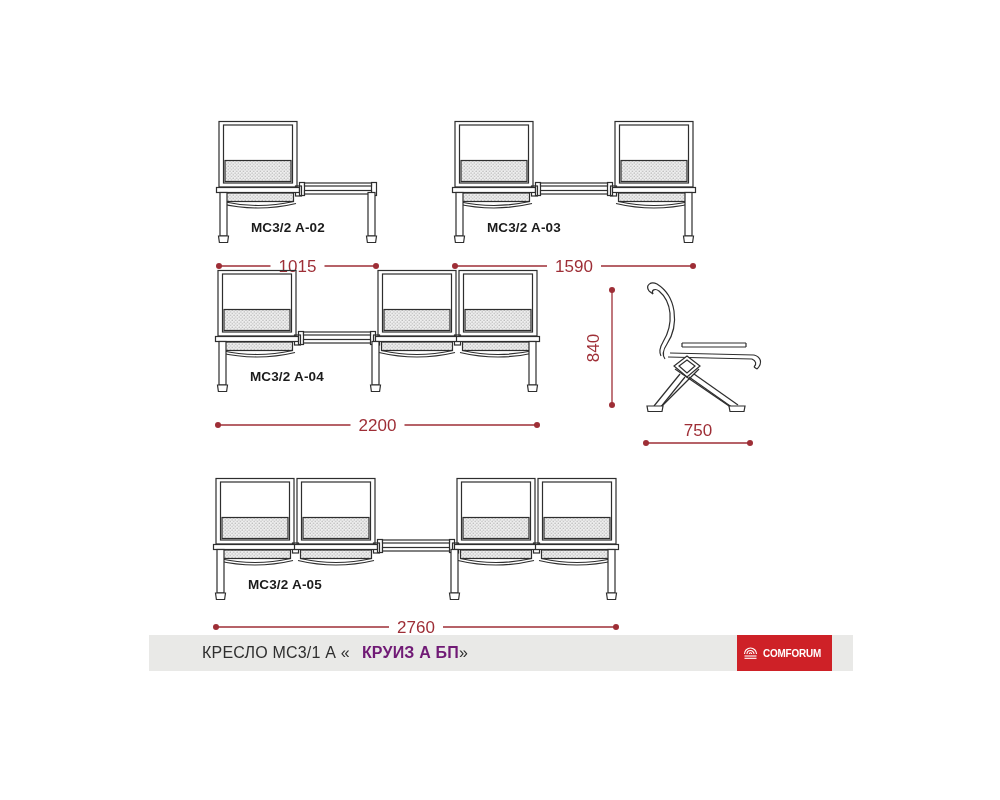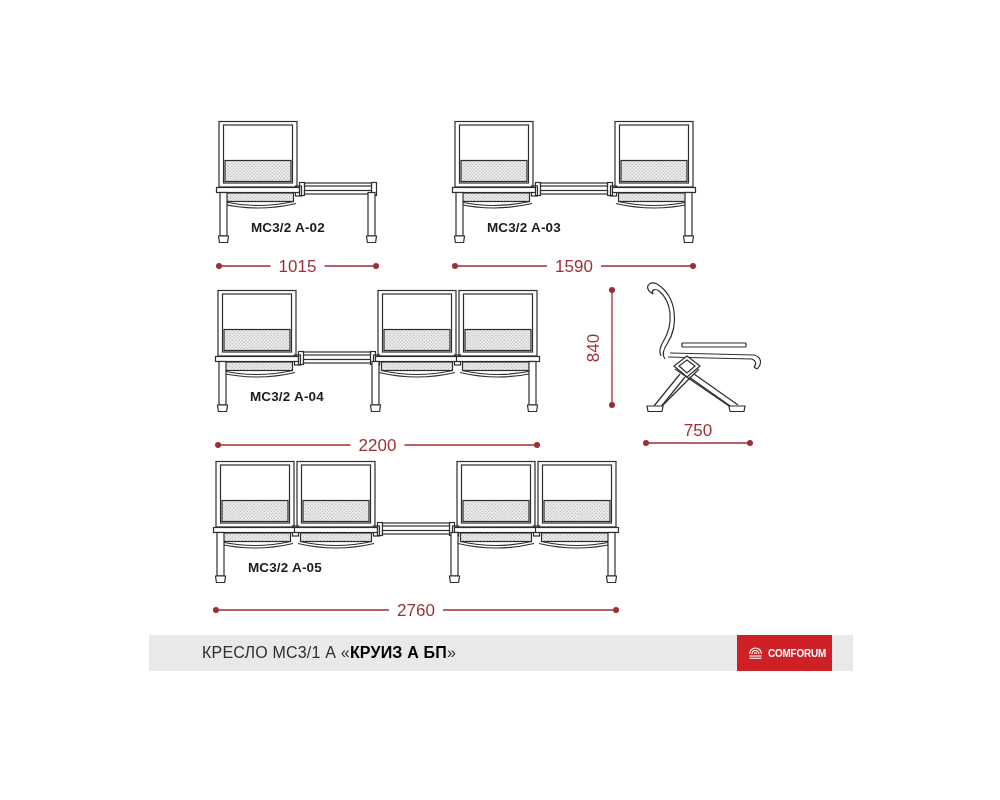--- a/index.html
+++ b/index.html
@@ -20,26 +20,26 @@
     background:#e9e9e7;
     display:flex;align-items:center;
   }
   .footer-title{
     margin-left:53px;
     font-size:16px;
     color:#2f2f2f;
     letter-spacing:.2px;
     white-space:nowrap;
   }
-  .footer-title b{font-weight:bold;color:#000000;}
+  .footer-title b{font-weight:bold;color:#701a75;margin-left:12px;}
   .logo-box{
     position:absolute;
     left:588px;top:0;width:95px;height:36px;
     background:#ce2127;
-    display:flex;align-items:center;justify-content:flex-end;gap:4px;
+    display:flex;align-items:center;justify-content:center;gap:4px;
   }
   .logo-box .logo-text{
     color:#ffffff;font-weight:bold;font-size:11px;
     letter-spacing:-0.2px;
     transform:scaleX(.9);transform-origin:left center;
     white-space:nowrap;
   }
   .logo-icon{display:block;}
   text{font-family:"Liberation Sans", sans-serif;}
   .dim-text{font-size:17px;}
@@ -143,21 +143,21 @@
             <g>
               <line x1="2" y1="145" x2="94" y2="145" stroke="#9e2e36" stroke-width="1.3"></line>
               <line x1="148" y1="145" x2="240" y2="145" stroke="#9e2e36" stroke-width="1.3"></line>
               <circle cx="2" cy="145" r="3" fill="#9e2e36"></circle>
               <circle cx="240" cy="145" r="3" fill="#9e2e36"></circle>
               <text x="121" y="151" class="dim-text" fill="#9e2e36" text-anchor="middle">1590</text>
             </g>
           </g>
         </svg>
       </div>
-      <div class="cfg-block" style="left: 216px; top: 290px;">
+      <div class="cfg-block" style="left: 216px; top: 270px;">
         <svg width="329" height="169" viewBox="0 0 329 169">
           <defs>
             <pattern id="hatch2" width="3.4" height="3.4" patternUnits="userSpaceOnUse">
               <rect x="0" y="0" width="3.4" height="3.4" fill="#efefef"></rect>
               <circle cx="1" cy="1" r="0.55" fill="#8f8f8f"></circle>
               <circle cx="2.7" cy="2.7" r="0.55" fill="#8f8f8f"></circle>
             </pattern>
           </defs>
           <g>
             <rect fill="#ffffff" stroke="#2e2e2e" stroke-width="1.2" x="78.5" y="65" width="6" height="10"></rect>
@@ -212,21 +212,21 @@
             <g>
               <line x1="2" y1="155" x2="134.5" y2="155" stroke="#9e2e36" stroke-width="1.3"></line>
               <line x1="188.5" y1="155" x2="321" y2="155" stroke="#9e2e36" stroke-width="1.3"></line>
               <circle cx="2" cy="155" r="3" fill="#9e2e36"></circle>
               <circle cx="321" cy="155" r="3" fill="#9e2e36"></circle>
               <text x="161.5" y="161" class="dim-text" fill="#9e2e36" text-anchor="middle">2200</text>
             </g>
           </g>
         </svg>
       </div>
-      <div class="cfg-block" style="left: 214px; top: 461px;">
+      <div class="cfg-block" style="left: 214px; top: 478px;">
         <svg width="410" height="163" viewBox="0 0 410 163">
           <defs>
             <pattern id="hatch3" width="3.4" height="3.4" patternUnits="userSpaceOnUse">
               <rect x="0" y="0" width="3.4" height="3.4" fill="#efefef"></rect>
               <circle cx="1" cy="1" r="0.55" fill="#8f8f8f"></circle>
               <circle cx="2.7" cy="2.7" r="0.55" fill="#8f8f8f"></circle>
             </pattern>
           </defs>
           <g>
             <rect fill="#ffffff" stroke="#2e2e2e" stroke-width="1.2" x="78.5" y="65" width="6" height="10"></rect>

